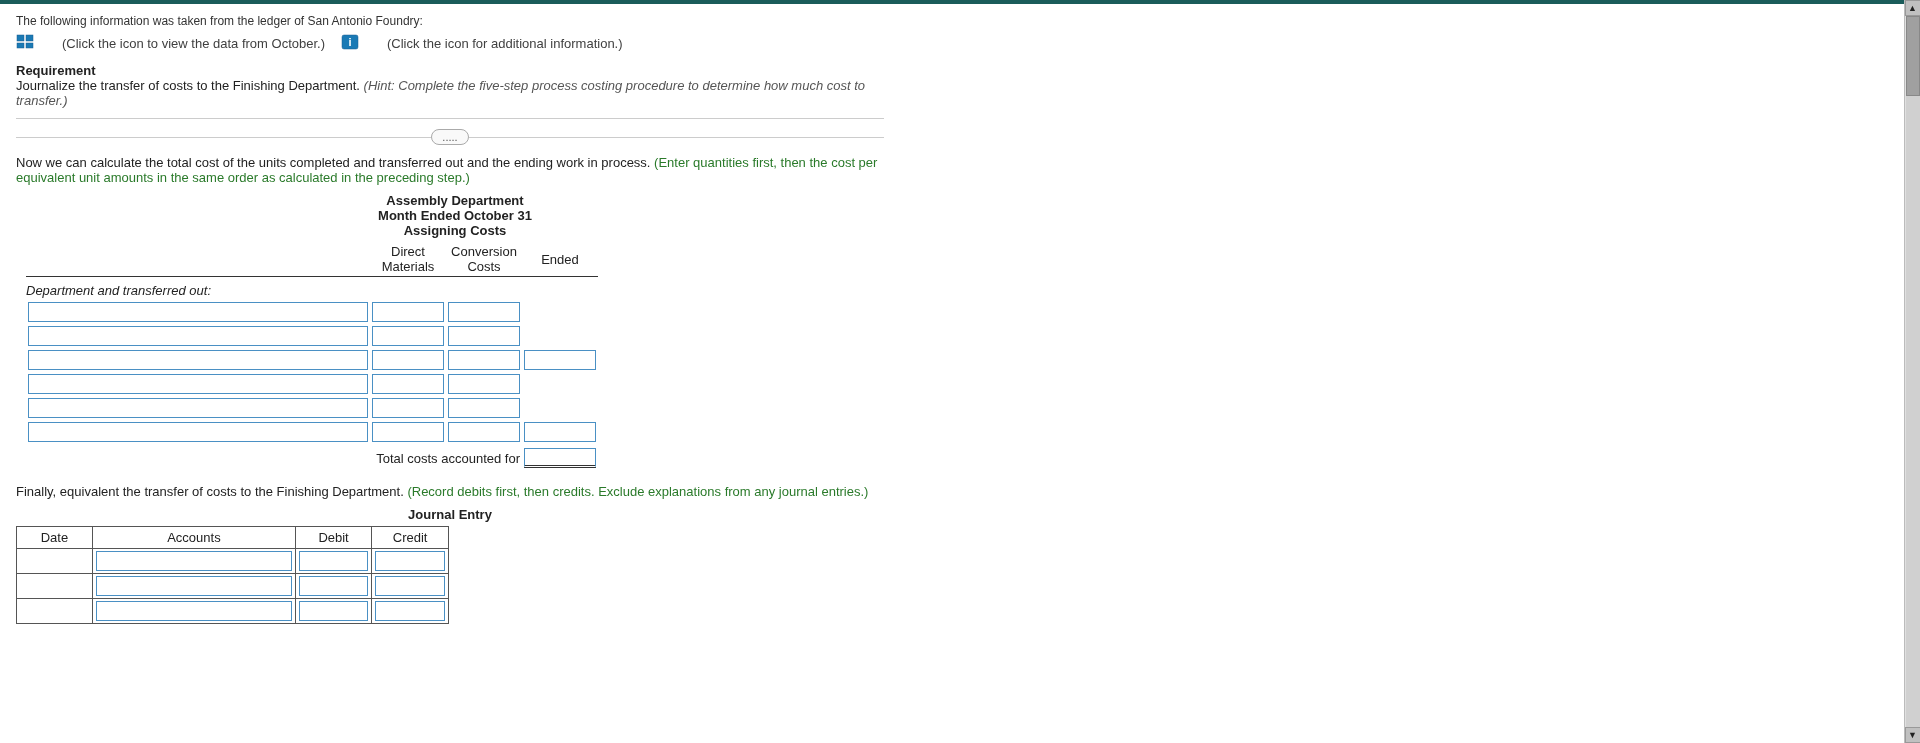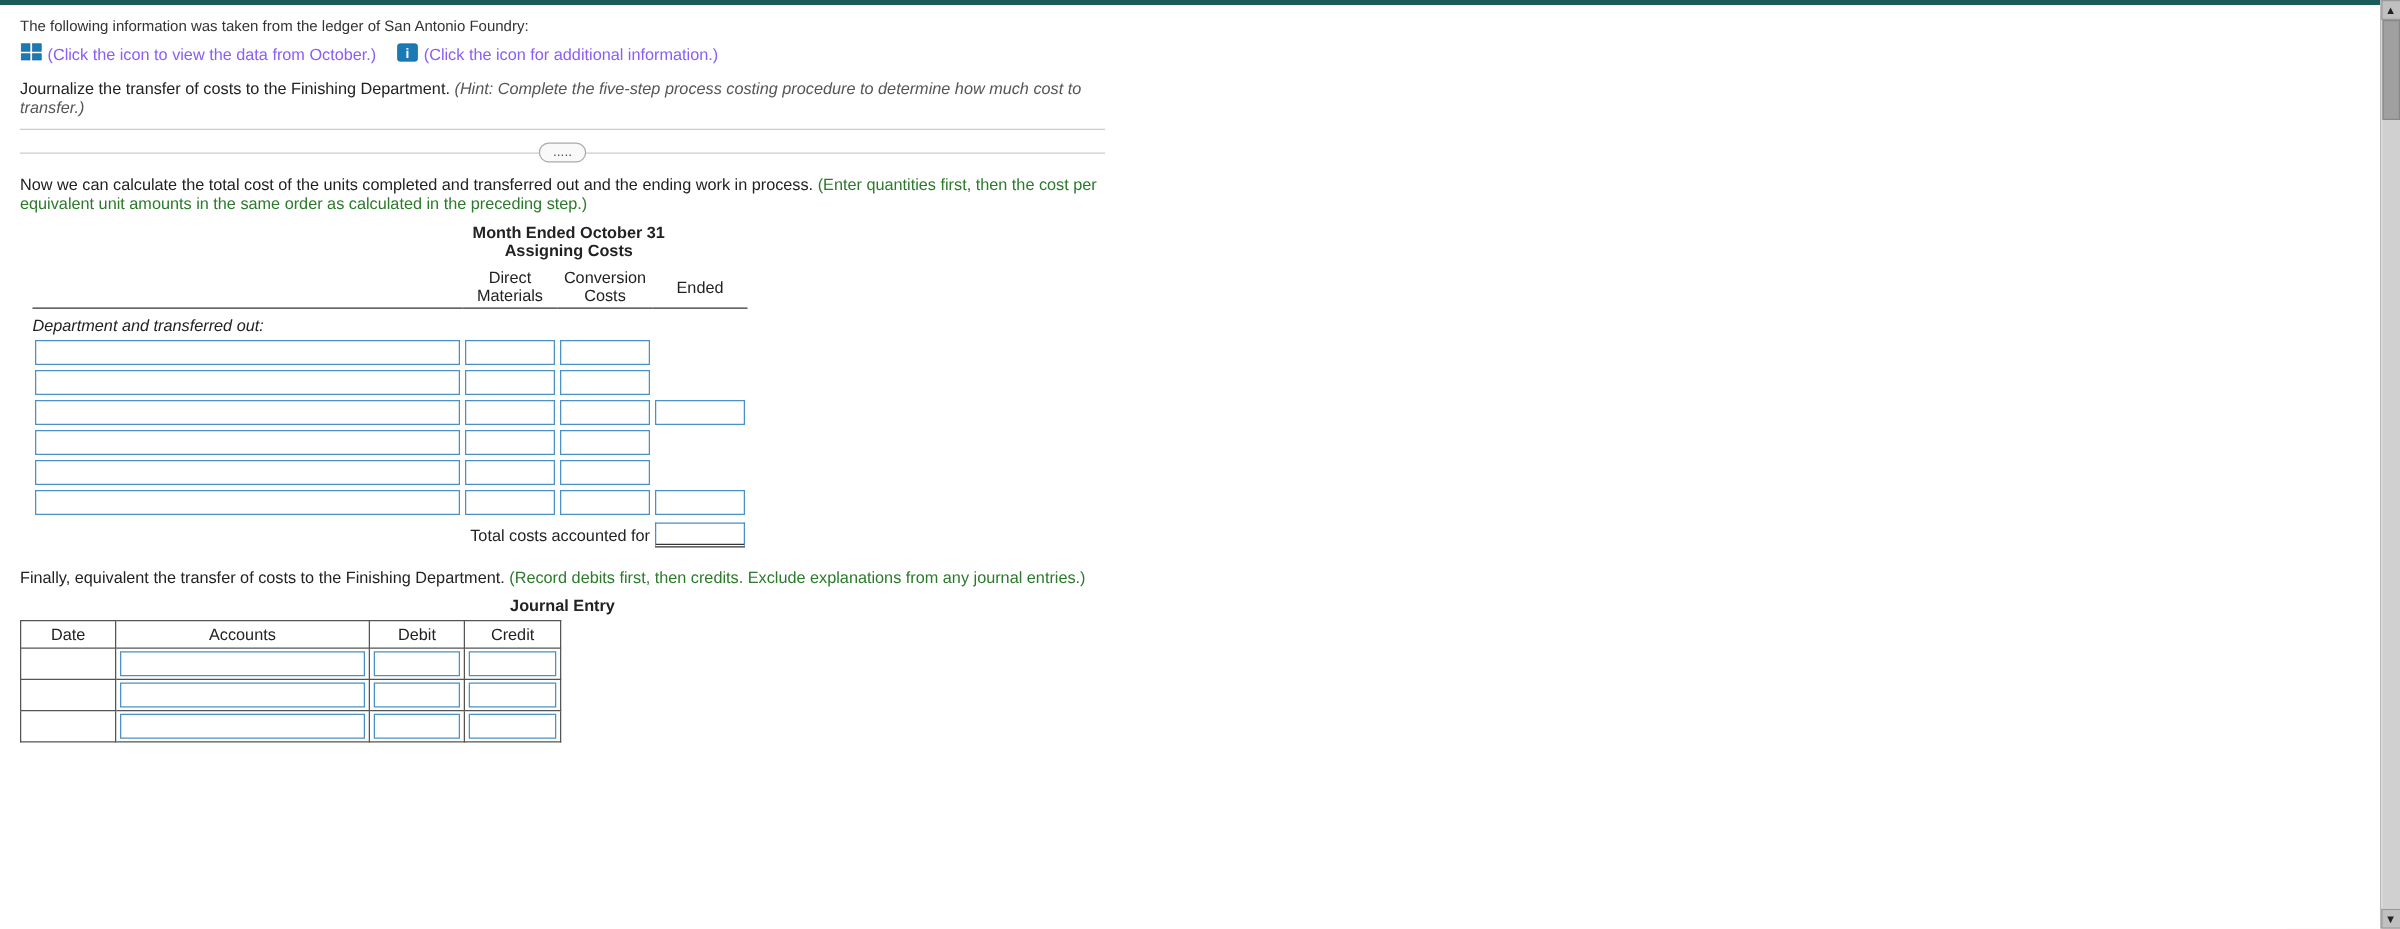--- a/index.html
+++ b/index.html
@@ -24,26 +24,27 @@
     .content-area {
       padding: 10px 16px 10px 16px;
       max-width: 900px;
     }
     .info-line {
       font-size: 12px;
       color: #333;
       margin-bottom: 6px;
     }
     .icon-link {
-      color: #8b5cf6;
+      color: #404040;
       cursor: pointer;
       text-decoration: none;
       display: inline-flex;
       align-items: center;
       gap: 3px;
+      margin-left: 24px;
     }
     .requirement-section {
       margin-top: 10px;
       margin-bottom: 8px;
     }
     .requirement-title {
       font-weight: bold;
       font-size: 13px;
     }
     .requirement-text {
@@ -287,40 +288,42 @@
       <span style="cursor:pointer; margin-left: 12px;">
         <svg width="18" height="16" viewBox="0 0 18 16" fill="none" xmlns="http://www.w3.org/2000/svg">
           <rect x="1" y="1" width="16" height="14" rx="2" fill="#1a7ab5" stroke="#1a5c90" stroke-width="0.5"></rect>
           <text x="9" y="12" font-size="11" font-weight="bold" text-anchor="middle" fill="white" font-family="Arial">i</text>
         </svg>
       </span>
       <a class="icon-link">(Click the icon for additional information.)</a>
     </div>
 
     <div class="requirement-section">
+      <div class="requirement-title">Requirement</div>
       <div class="requirement-text">
         <span>Journalize the transfer of costs to the Finishing Department.</span>
         <span style="font-style:italic; color:#555;">(Hint: Complete the five-step process costing procedure to determine how much cost to transfer.)</span>
       </div>
     </div>
 
     <hr class="divider-line">
 
     <div class="collapse-bar">
       <div class="collapse-line"></div>
       <span class="collapse-dots">.....</span>
       <div class="collapse-line"></div>
     </div>
 
     <div class="instruction-text">
       <span>Now we can calculate the total cost of the units completed and transferred out and the ending work in process.</span>
       <span class="green-instruction">(Enter quantities first, then the cost per equivalent unit amounts in the same order as calculated in the preceding step.)</span>
     </div>
 
     <div class="table-section">
+      <div class="dept-title">Assembly Department</div>
       <div class="dept-subtitle">Month Ended October 31</div>
       <div class="dept-sub2">Assigning Costs</div>
 
       <table class="cost-table">
         <thead>
           <tr class="header-row">
             <th class="col-label"></th>
             <th class="col-dm">
               <div>Direct</div>
               <div>Materials</div>

